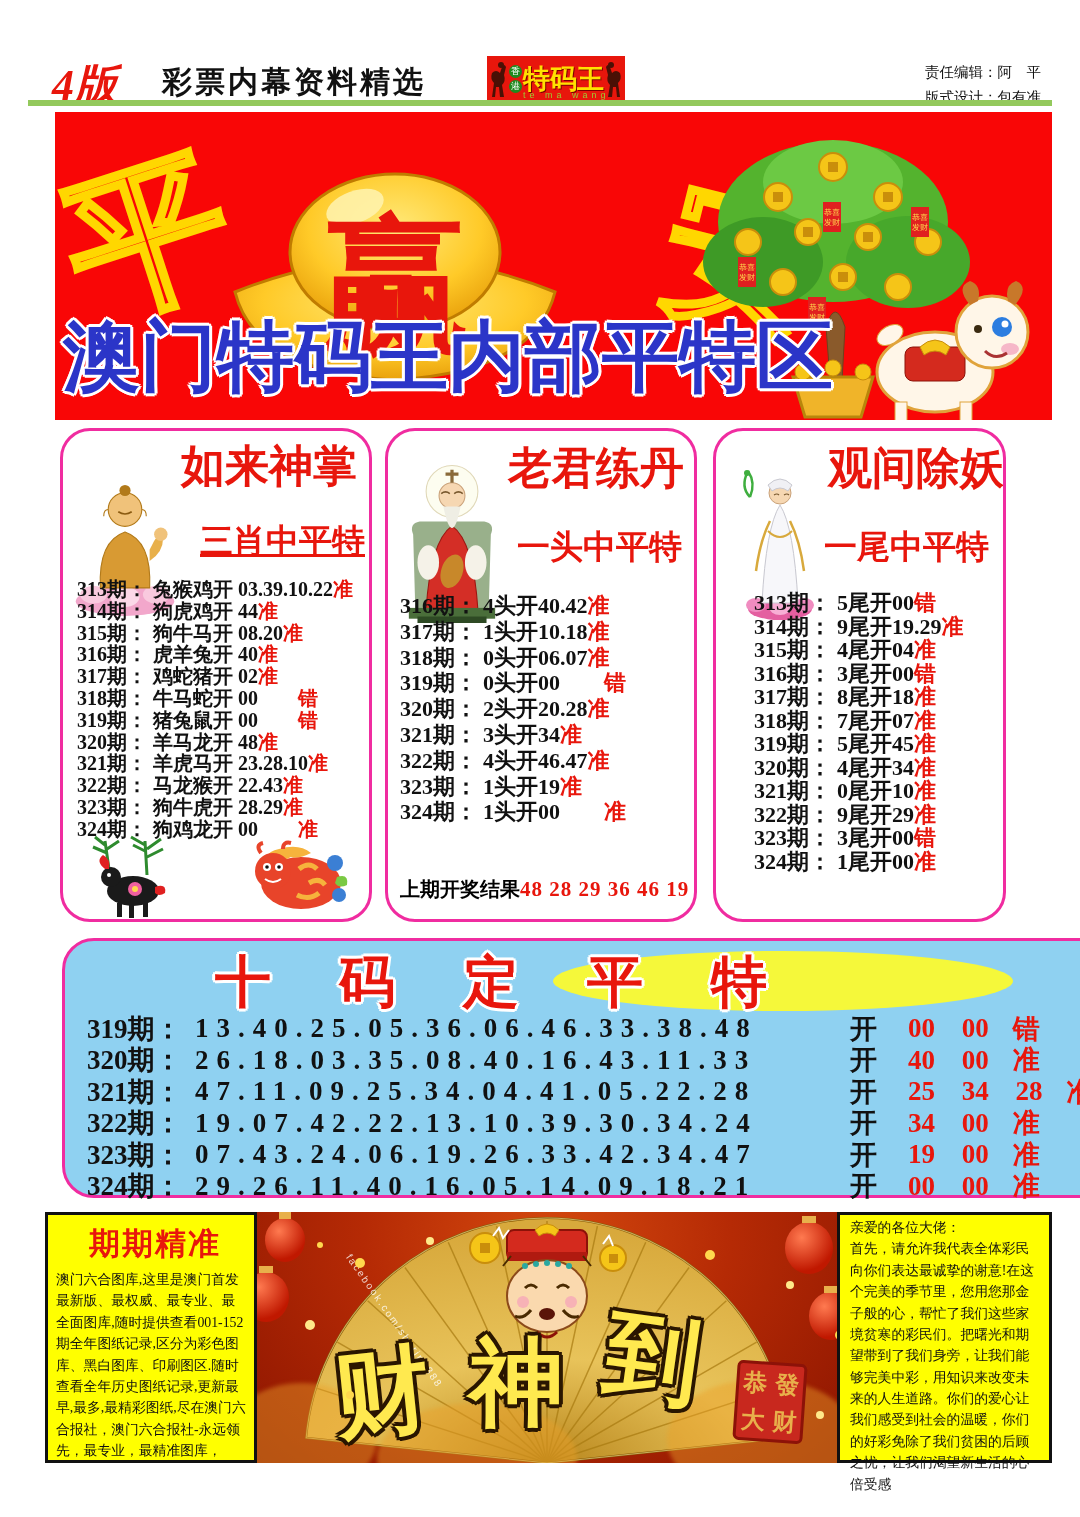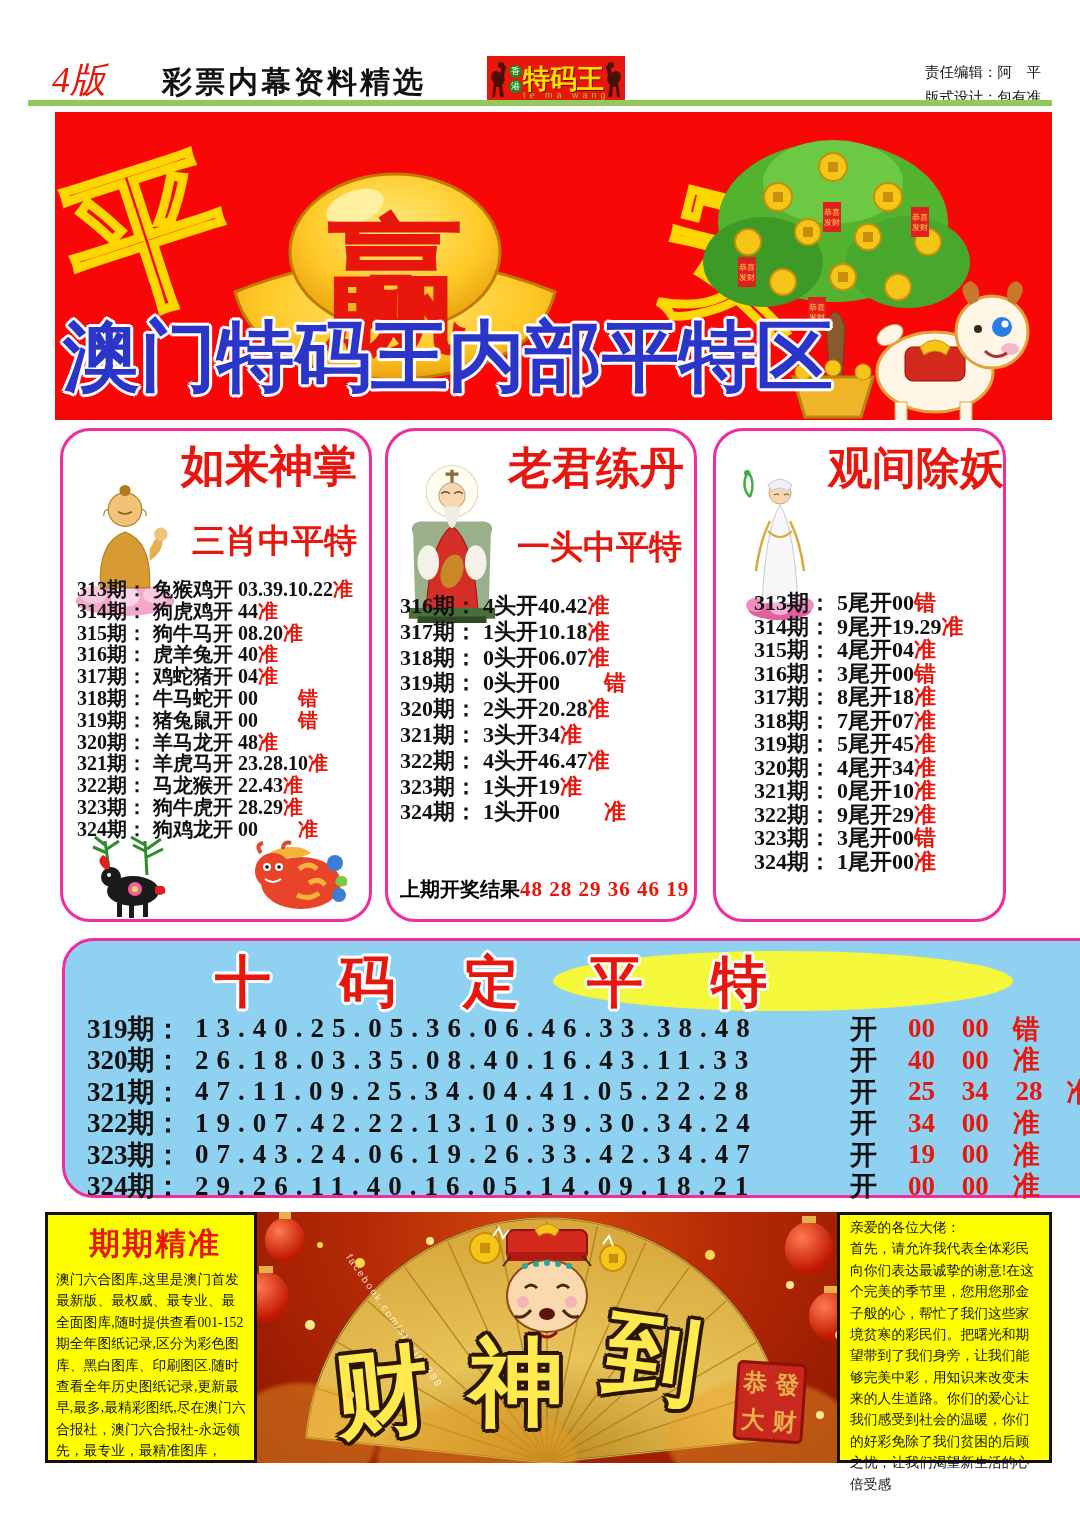--- a/index.html
+++ b/index.html
@@ -2,21 +2,21 @@
 <html><head>
 <meta charset="utf-8">
 <style>
   html,body{margin:0;padding:0;background:#fff;}
   #page{position:relative;width:1080px;height:1517px;background:#fff;overflow:hidden;
         font-family:"Liberation Serif","DejaVu Serif",serif;}
   .abs{position:absolute;}
   .red{color:#e8160c;}
 
   
-  #edition{left:52px;top:56px;font-size:36px;font-weight:normal;font-style:italic;color:#e8160c;}
+  #edition{left:52px;top:56px;font-size:44px;font-weight:bold;font-style:italic;color:#e8160c;}
   #tagline{left:162px;top:62px;font-size:30px;font-weight:bold;color:#111;
            font-family:"Liberation Sans","DejaVu Sans",sans-serif;letter-spacing:3px;}
   #logo{left:487px;top:56px;width:138px;height:46px;background:#e8160c;display:flex;align-items:center;justify-content:center;}
   #logo .hk{display:flex;flex-direction:column;margin:0 1px;}
   #logo .hk span{width:13px;height:13px;border-radius:50%;background:#1f8a1f;color:#fff;font-size:9px;line-height:13px;text-align:center;margin:1px 0;}
   #logo .big{color:#ffe100;font-size:27px;font-weight:bold;line-height:26px;text-shadow:1px 1px 0 #7a0000;}
   #logo .pinyin{position:absolute;bottom:2px;left:36px;font-size:9px;color:#9acd32;letter-spacing:4px;font-family:"Liberation Sans",sans-serif;}
   #editorbox{left:925px;top:60px;font-size:14.5px;color:#111;line-height:1.7;font-family:"Liberation Sans","DejaVu Sans",sans-serif;}
   #greenbar{left:28px;top:100px;width:1024px;height:6px;background:#93c95c;}
 
@@ -198,32 +198,32 @@
         <ellipse cx="78" cy="114" rx="12" ry="8" fill="#f9c9de"></ellipse>
       <path d="M28,108 Q26,66 50,58 Q74,66 72,108 Z" fill="#d89a33" stroke="#b27a1a"></path>
       <path d="M72,84 Q84,76 84,64 Q80,60 76,66 L72,74 Z" fill="#e8b04b"></path>
       <circle cx="82" cy="60" r="6" fill="#f0c27a"></circle>
       <circle cx="50" cy="38" r="15" fill="#f0c27a" stroke="#b27a1a"></circle>
       <circle cx="50" cy="21" r="5" fill="#b27a1a"></circle>
       <path d="M35,38 q-4,0 -4,6 M65,38 q4,0 4,6" stroke="#b27a1a" fill="none"></path>
       <path d="M44,40 q6,4 12,0" stroke="#8a5a10" fill="none" stroke-width="1.5"></path>
     </svg>
     <div class="ptitle" style="left:118px;top:6px;">如来神掌</div>
-    <div class="psub" style="right:12px;top:88px;">三肖中平特</div>
+    <div class="psub" style="right:4px;top:88px;text-decoration:underline;">三肖中平特</div>
     <div class="p-rows">
 
         <div class="p-row"><span>313期：</span><span class="body">兔猴鸡开 03.39.10.22</span><span class="red">准</span></div>
 
         <div class="p-row"><span>314期：</span><span class="body">狗虎鸡开 44</span><span class="red">准</span></div>
 
         <div class="p-row"><span>315期：</span><span class="body">狗牛马开 08.20</span><span class="red">准</span></div>
 
         <div class="p-row"><span>316期：</span><span class="body">虎羊兔开 40</span><span class="red">准</span></div>
 
-        <div class="p-row"><span>317期：</span><span class="body">鸡蛇猪开 04</span><span class="red">准</span></div>
+        <div class="p-row"><span>317期：</span><span class="body">鸡蛇猪开 02</span><span class="red">准</span></div>
 
         <div class="p-row"><span>318期：</span><span class="body">牛马蛇开 00　　</span><span class="red">错</span></div>
 
         <div class="p-row"><span>319期：</span><span class="body">猪兔鼠开 00　　</span><span class="red">错</span></div>
 
         <div class="p-row"><span>320期：</span><span class="body">羊马龙开 48</span><span class="red">准</span></div>
 
         <div class="p-row"><span>321期：</span><span class="body">羊虎马开 23.28.10</span><span class="red">准</span></div>
 
         <div class="p-row"><span>322期：</span><span class="body">马龙猴开 22.43</span><span class="red">准</span></div>
@@ -315,20 +315,21 @@
       <path d="M40,60 Q30,80 26,110" stroke="#d8a93c" stroke-width="2.5" fill="none"></path>
       <path d="M60,60 Q70,80 74,110" stroke="#d8a93c" stroke-width="2.5" fill="none"></path>
       <circle cx="50" cy="32" r="11" fill="#f6d7b2" stroke="#caa27a"></circle>
       <path d="M38,24 Q50,12 62,24 L58,30 Q50,24 42,30 Z" fill="#f0f0f4" stroke="#c8c8d0"></path>
       <path d="M18,10 Q10,26 20,36 M18,10 Q26,22 20,36" stroke="#3fae3f" stroke-width="2.5" fill="none"></path>
       <circle cx="17" cy="12" r="3" fill="#3fae3f"></circle>
       <path d="M44,34 q3,-2 5,0 M54,34 q3,-2 5,0" stroke="#7a5a30" fill="none" stroke-width="1.2"></path>
       <path d="M38,70 Q50,82 62,70" stroke="#d8a93c" stroke-width="2" fill="none"></path>
     </svg>
     <div class="ptitle" style="left:112px;top:8px;">观间除妖</div>
+    <div class="psub" style="right:14px;top:94px;">一尾中平特</div>
     <div class="p-rows">
 
         <div class="p-row"><span>313期：</span><span class="body">5尾开00</span><span class="red">错</span></div>
 
         <div class="p-row"><span>314期：</span><span class="body">9尾开19.29</span><span class="red">准</span></div>
 
         <div class="p-row"><span>315期：</span><span class="body">4尾开04</span><span class="red">准</span></div>
 
         <div class="p-row"><span>316期：</span><span class="body">3尾开00</span><span class="red">错</span></div>
 

